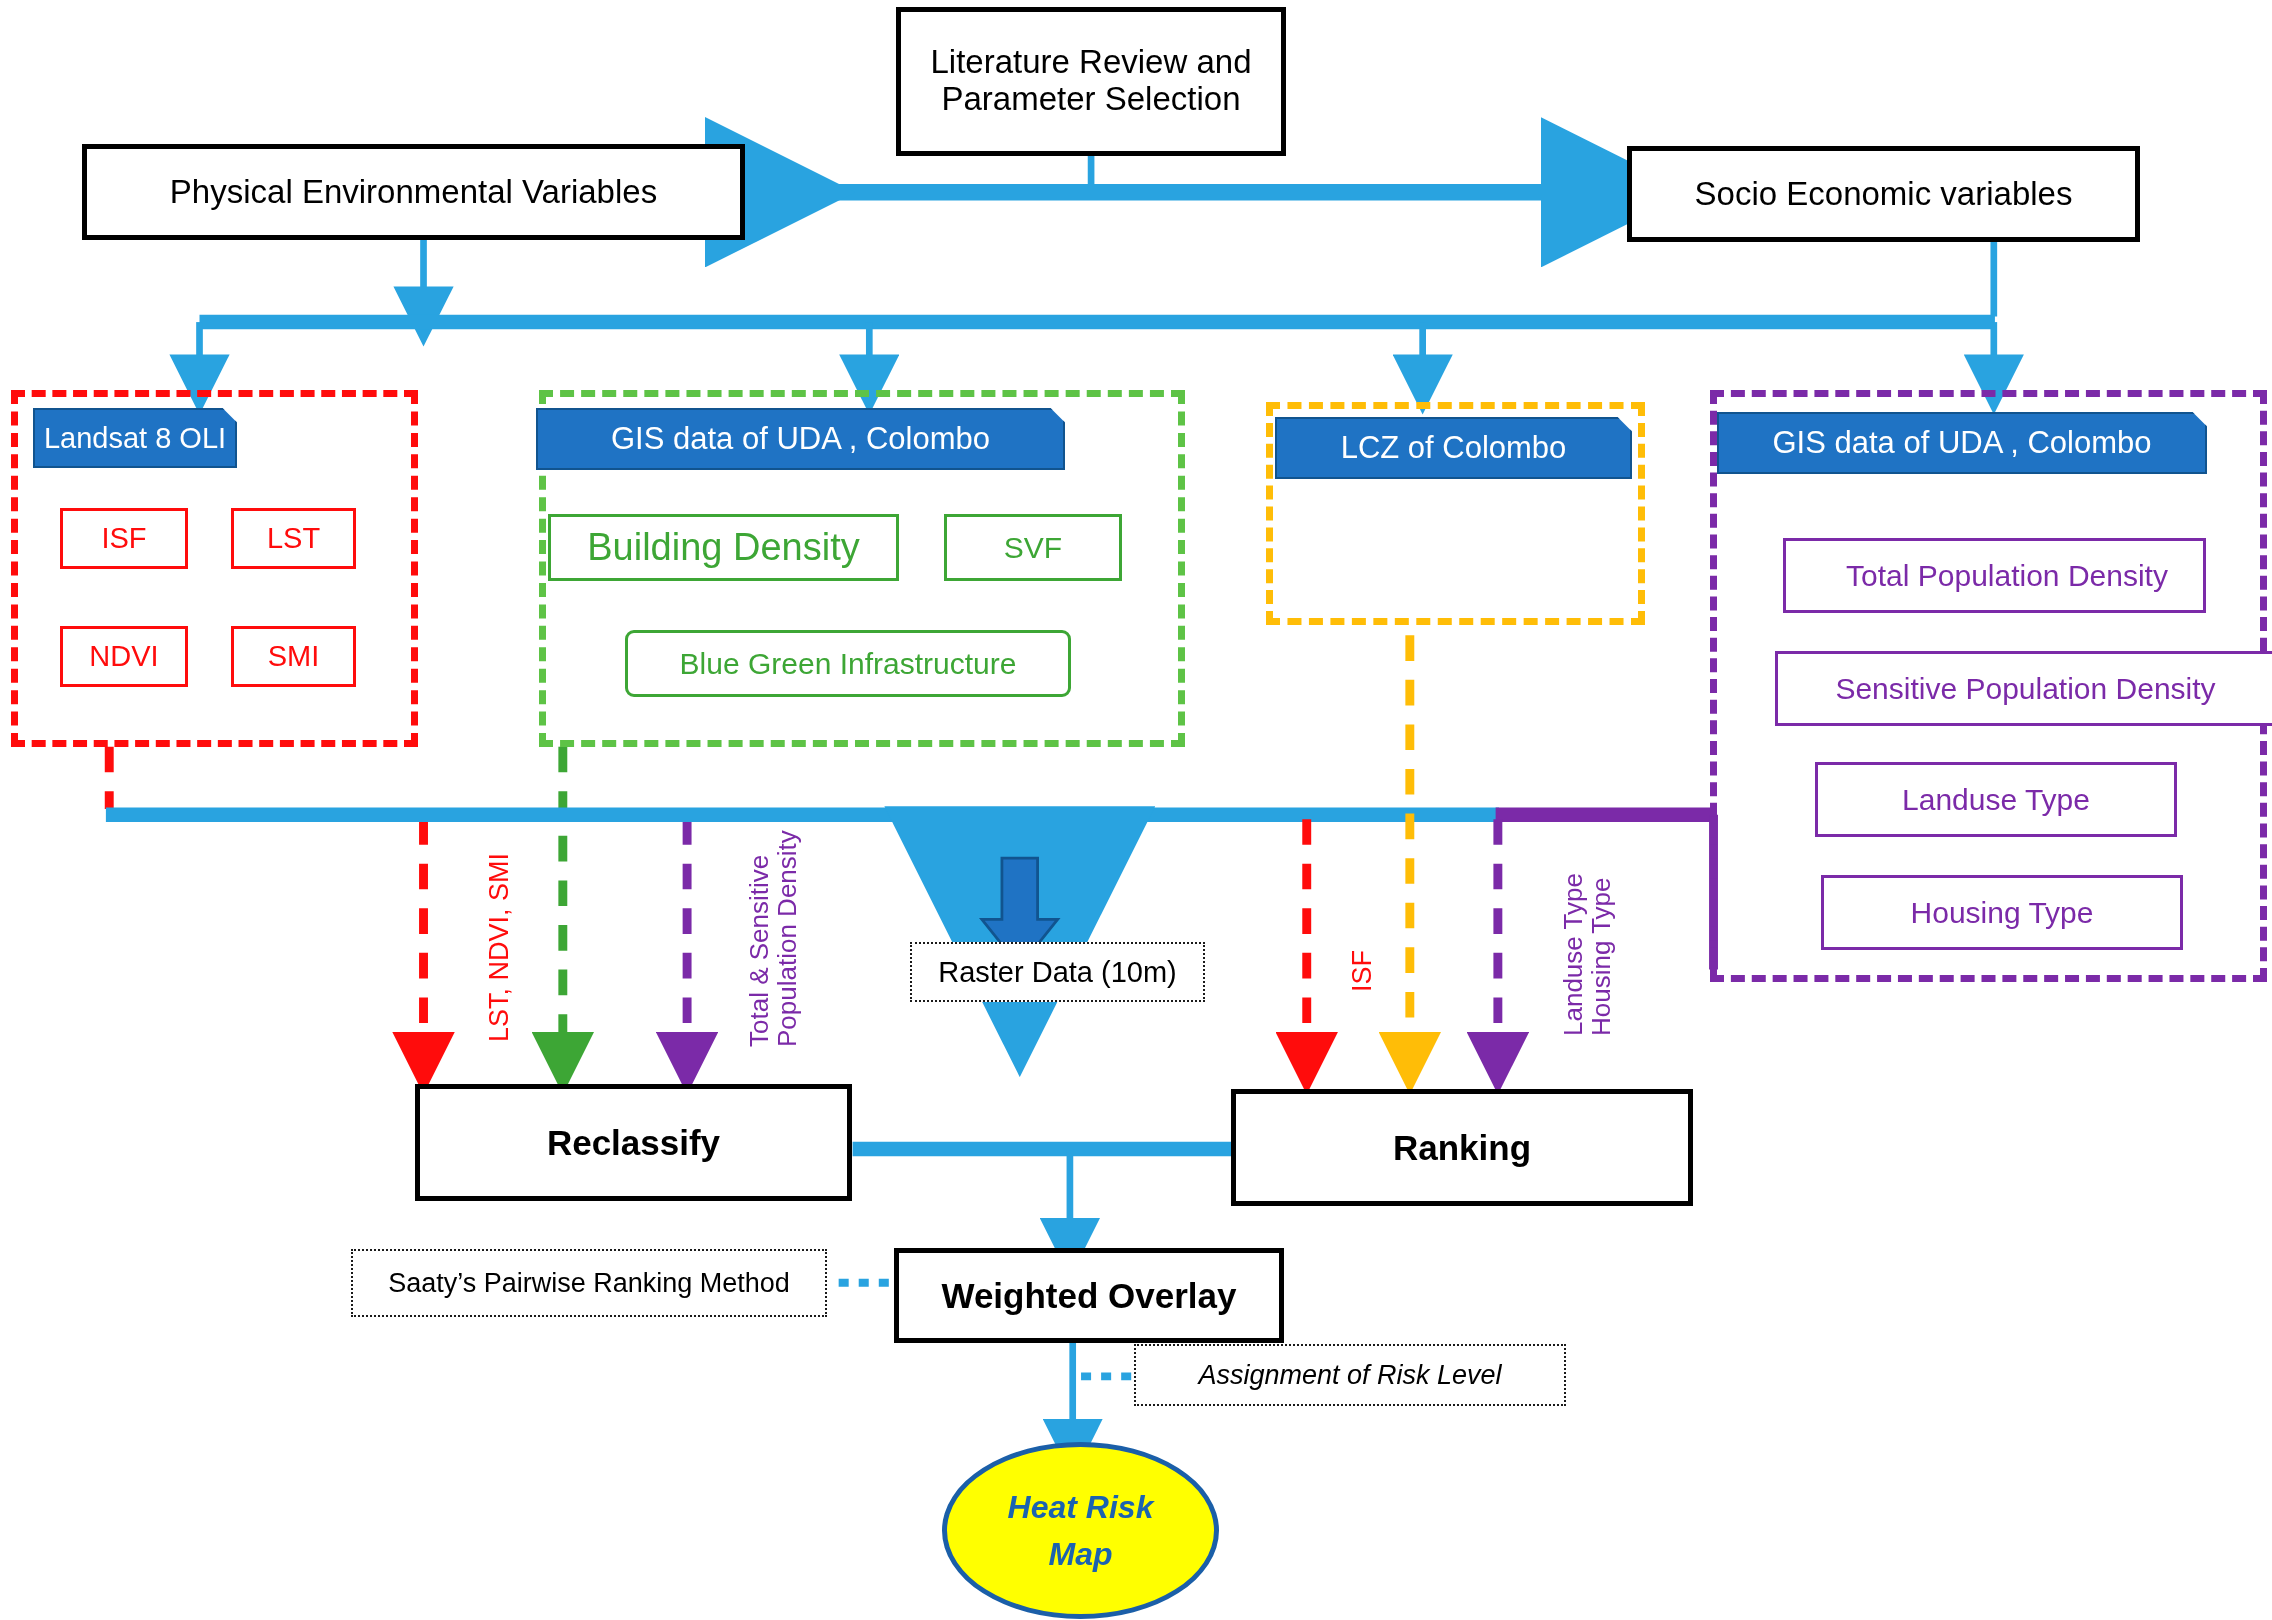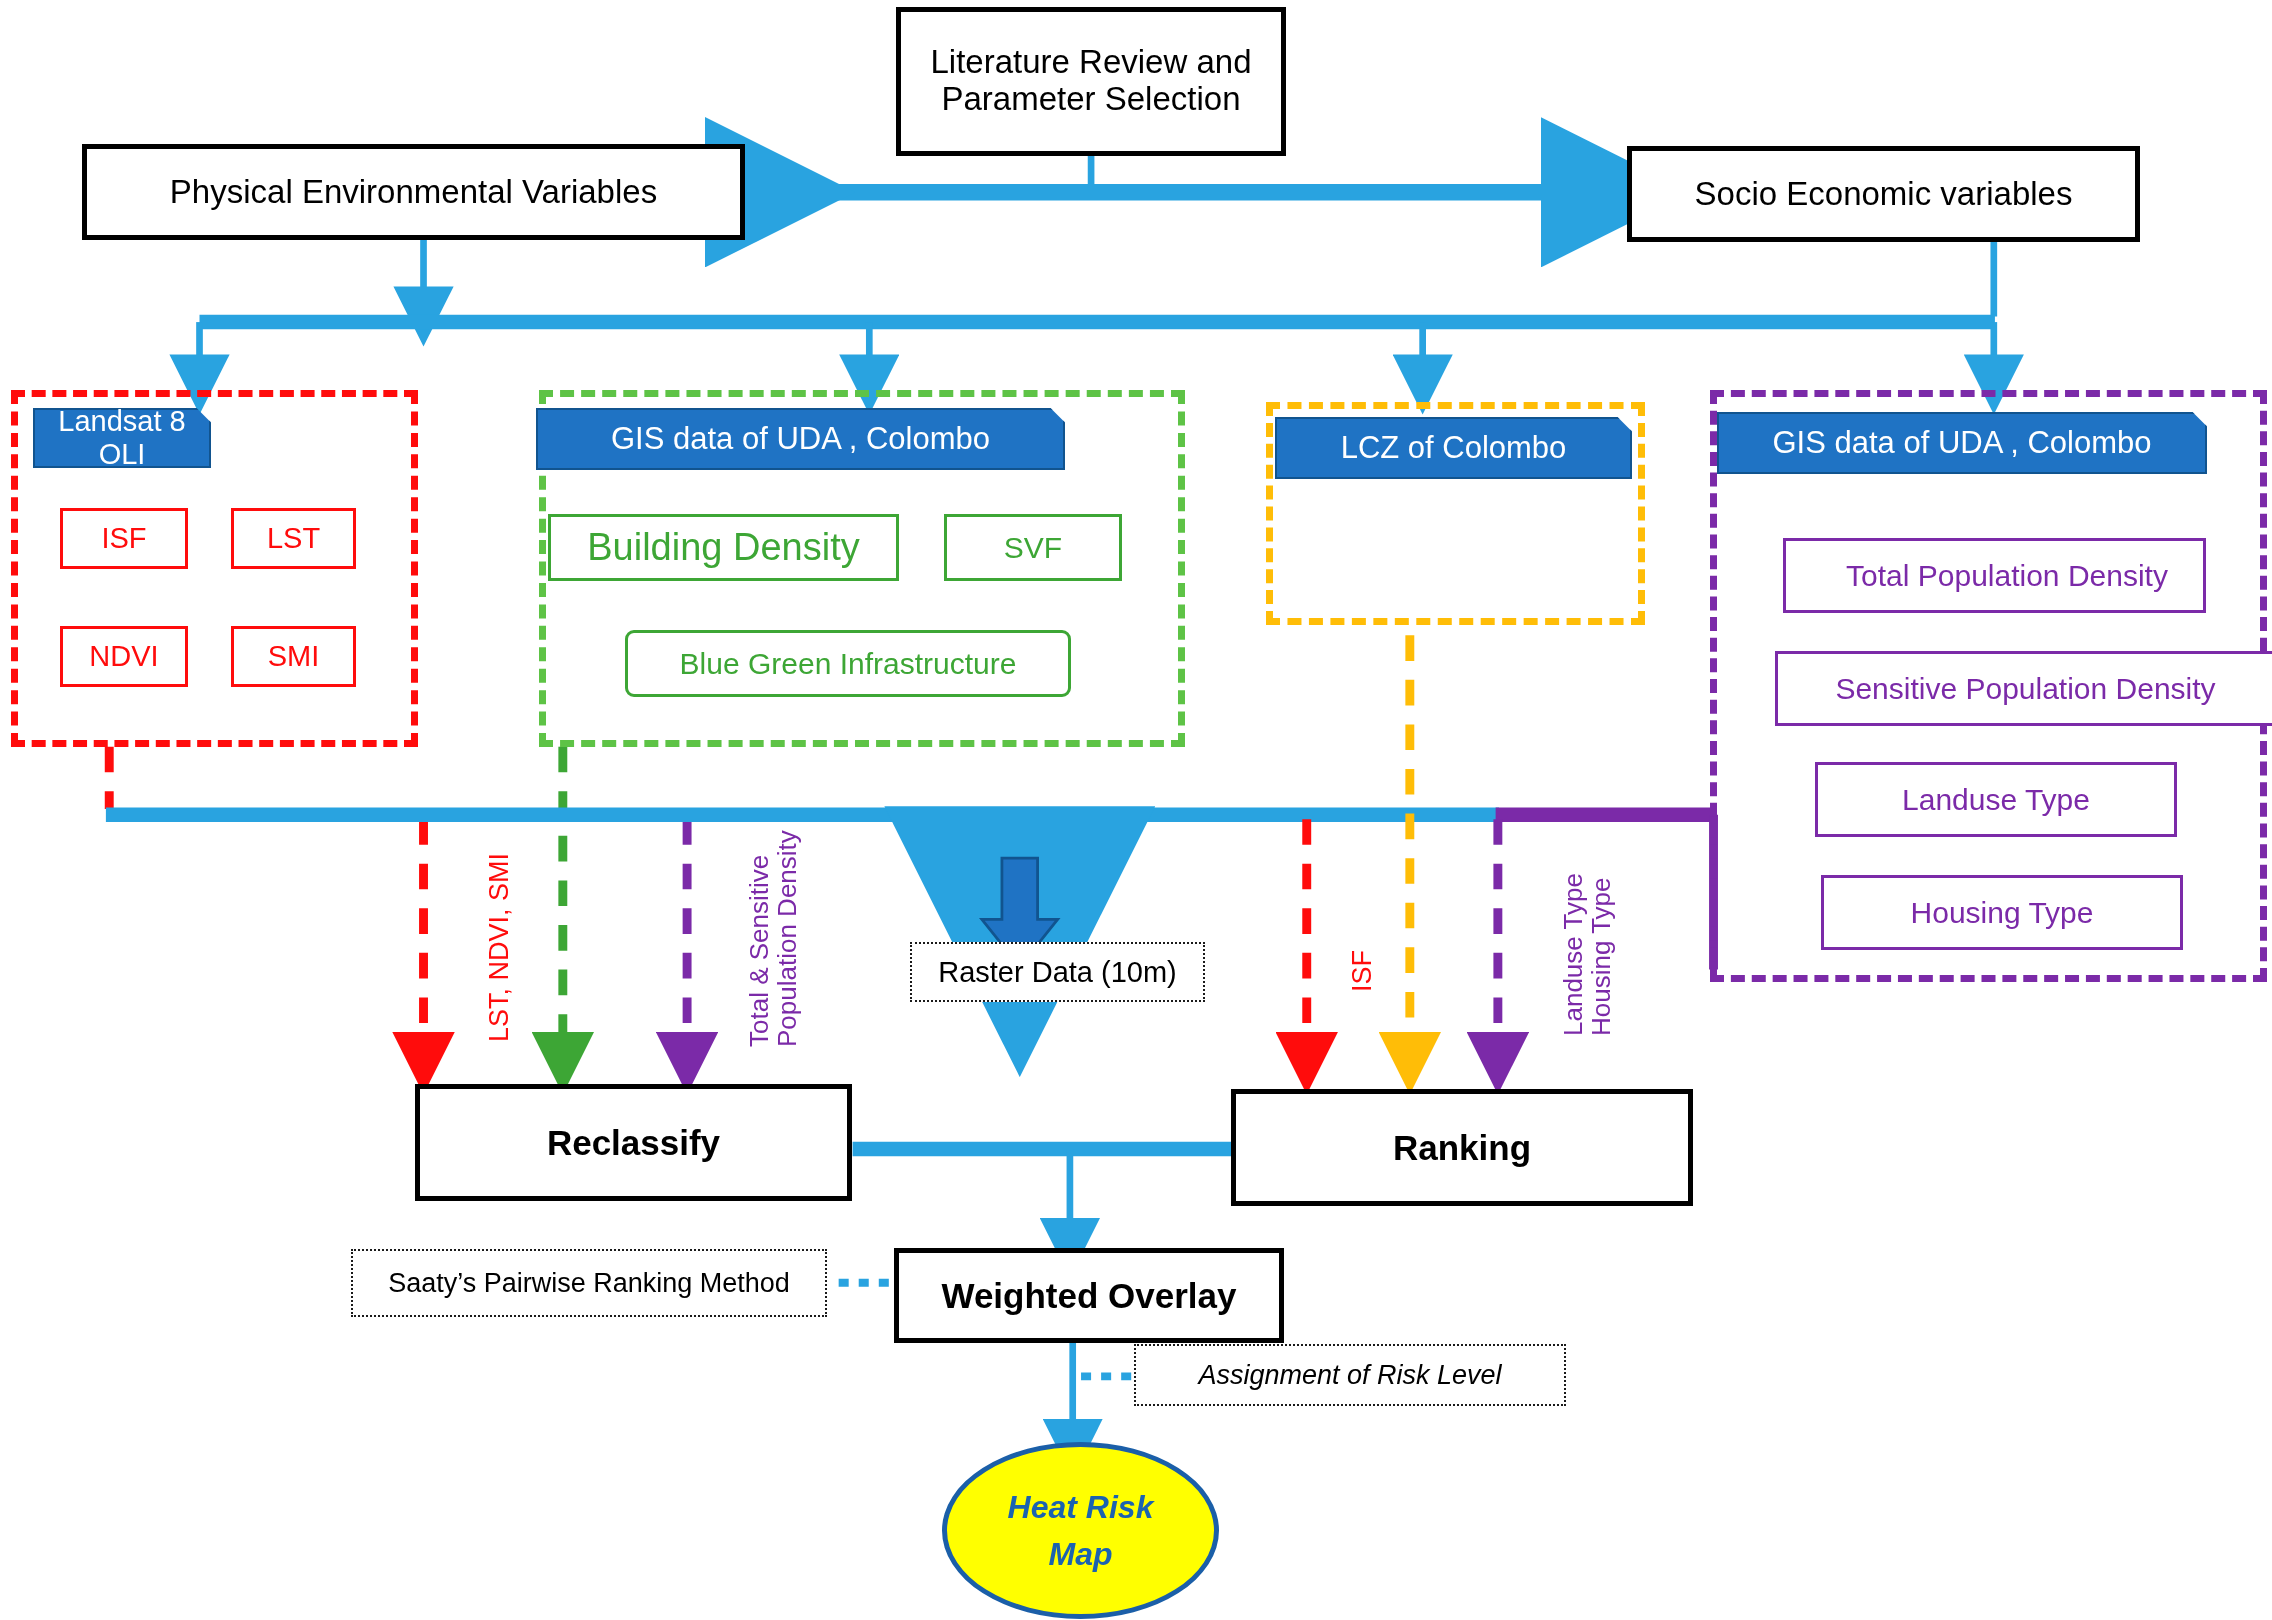--- a/index.html
+++ b/index.html
@@ -153,21 +153,21 @@
   <div class="blkbox" style="left:82px;top:144px;width:663px;height:96px;font-size:33px;">
     <span>Physical Environmental Variables</span>
   </div>
 
   <div class="blkbox" style="left:1627px;top:146px;width:513px;height:96px;font-size:33px;">
     <span>Socio Economic variables</span>
   </div>
 
   <div class="group red" style="left:11px;top:390px;width:407px;height:357px;"></div>
 
-  <div class="banner" style="left:33px;top:408px;width:178px;height:60px;font-size:29px;">
+  <div class="banner" style="left:33px;top:408px;width:204px;height:60px;font-size:29px;">
     <span>Landsat 8 OLI</span>
   </div>
 
   <div class="sub red" style="left:60px;top:508px;width:128px;height:61px;font-size:29px;">
     <span>ISF</span>
   </div>
   <div class="sub red" style="left:231px;top:508px;width:125px;height:61px;font-size:29px;">
     <span>LST</span>
   </div>
   <div class="sub red" style="left:60px;top:626px;width:128px;height:61px;font-size:29px;">

